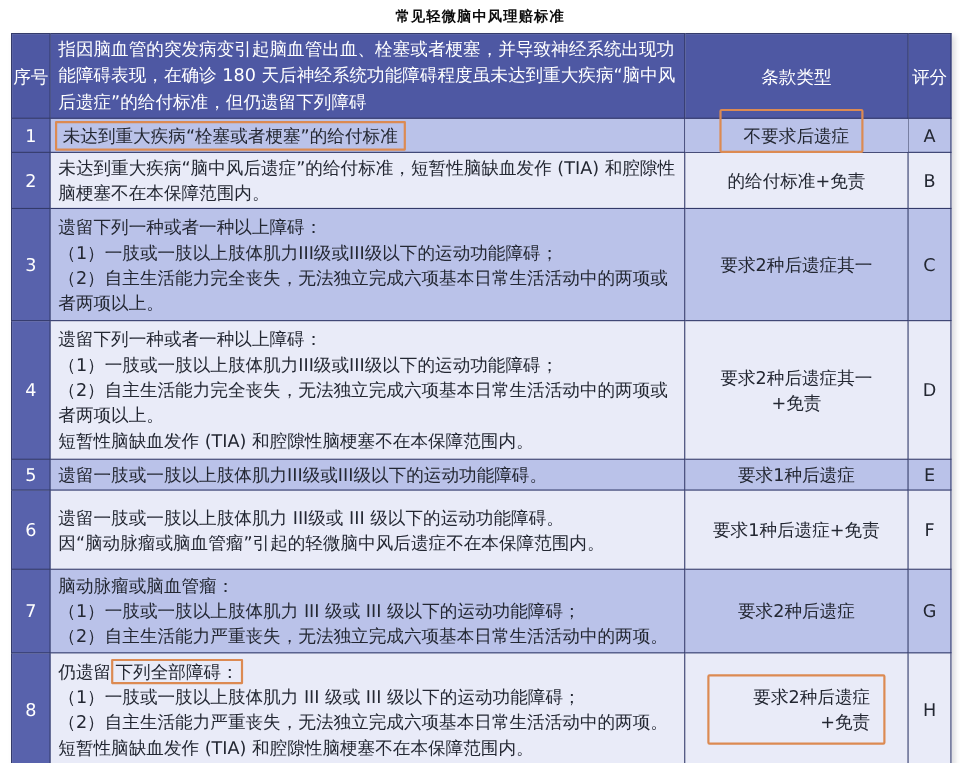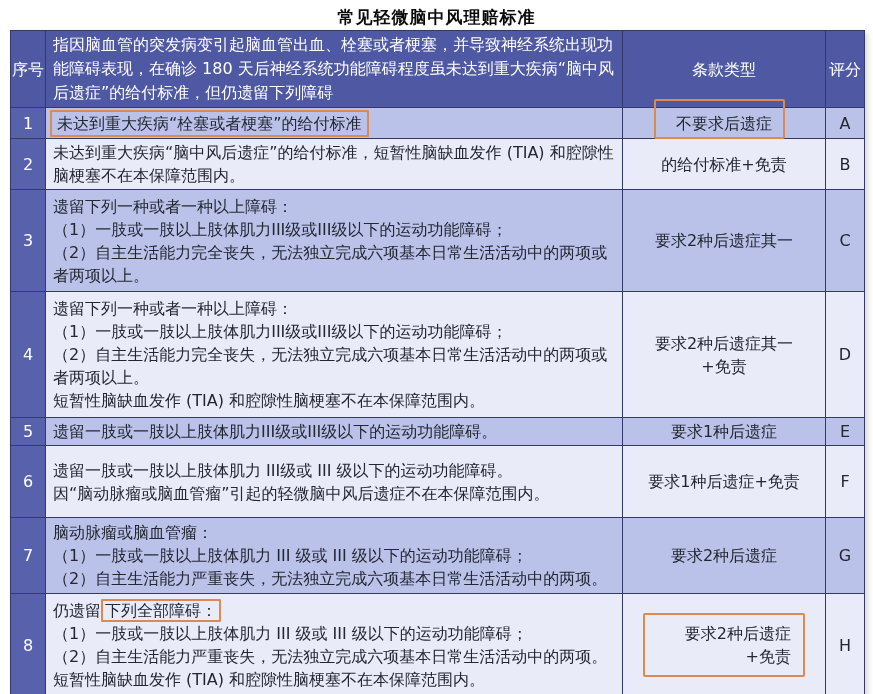--- a/index.html
+++ b/index.html
@@ -7,21 +7,21 @@
     --border:#333A6A; --highlight:#DC8A52; --header-text:#FFFFFF; --body-text:#232732;
   }
   *{box-sizing:border-box;margin:0;padding:0;}
   html,body{background:#ffffff;}
   body{
     width:873px;height:694px;overflow:hidden;
     font-family:"DejaVu Sans","Liberation Sans",sans-serif;
     color:var(--body-text);
   }
   .page-title{
-    text-align:center;font-size:17px;font-weight:bold;color:#0b0b0b;
+    text-align:center;font-size:13px;font-weight:bold;color:#0b0b0b;
     padding-top:6px;height:30px;letter-spacing:1px;
   }
   table.claims{
     border-collapse:collapse;table-layout:fixed;
     margin-left:10px;width:854px;
     box-shadow:3px 3px 5px rgba(60,60,80,0.18);
   }
   td{
     border:1.5px solid var(--border);
     font-size:16px;line-height:23px;vertical-align:middle;

